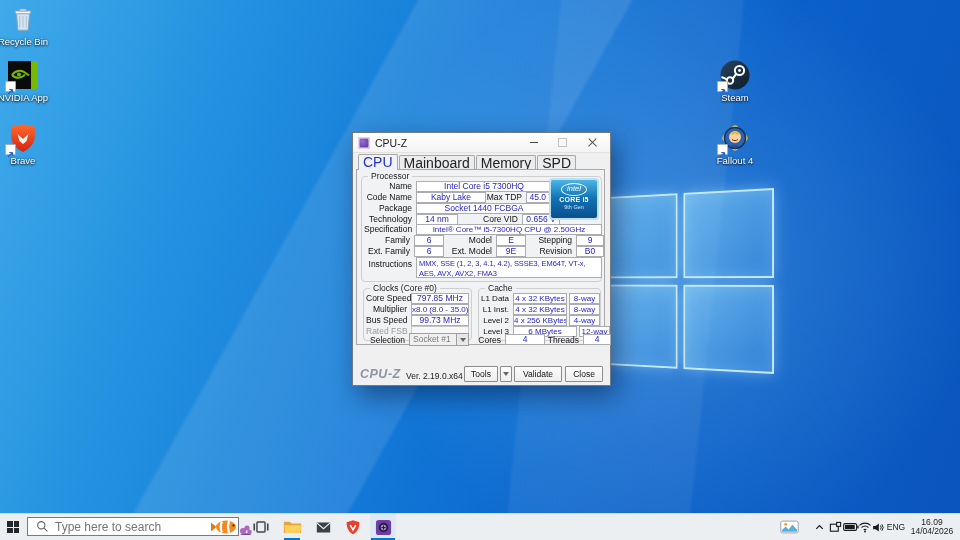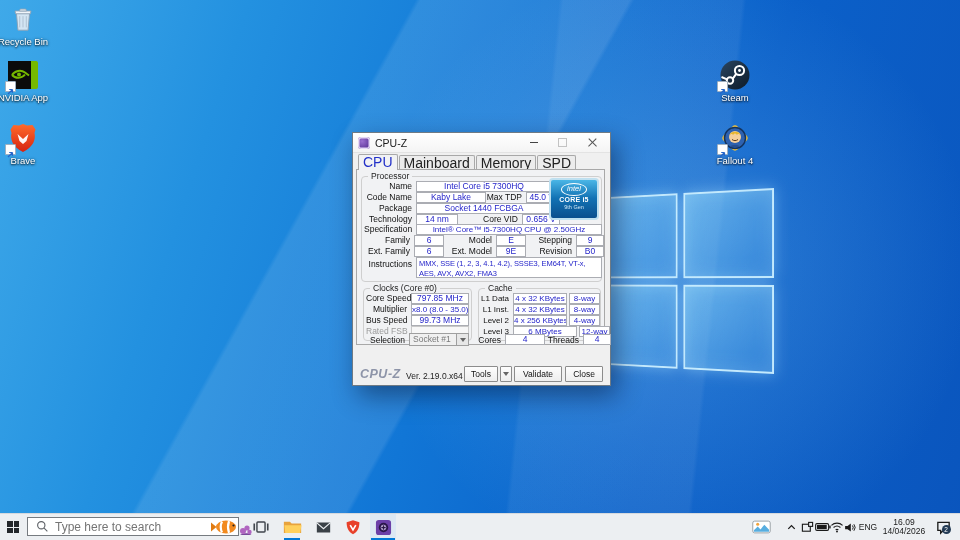--- a/index.html
+++ b/index.html
@@ -84,21 +84,21 @@
   .wlogo i{background:#23272b;display:block;}
   .search{position:absolute;left:27px;top:3px;width:212px;height:19px;background:#fff;border:1px solid #767b80;
     box-sizing:border-box;display:flex;align-items:center;}
   .search input{border:none;outline:none;flex:1;font-size:12px;color:#3c4043;background:transparent;
     font-family:"Liberation Sans","DejaVu Sans",sans-serif;padding:0;}
   .search .mag{margin:0 6px 0 8px;flex:none;display:flex;}
   .search .fish{flex:none;margin-right:1px;display:flex;}
   .tbtn{position:absolute;top:0;width:26px;height:26px;display:flex;align-items:center;justify-content:center;}
   .tbtn.active{background:#dde8f3;}
   .runline{position:absolute;bottom:0;left:50%;transform:translateX(-50%);height:2px;background:#0078d7;display:block;}
-  .tray{position:absolute;top:0;height:26px;display:flex;align-items:center;justify-content:center;}
+  .tray{position:absolute;top:0;height:26px;display:flex;align-items:center;justify-content:center;margin-left:28px;}
   .engtxt{font-size:8.5px;color:#1a1a1a;}
   .clock{display:flex;flex-direction:column;align-items:center;justify-content:center;font-size:8.5px;color:#1a1a1a;line-height:9px;}
   .nbadge{position:absolute;right:1px;bottom:2px;width:9px;height:9px;border-radius:50%;background:#223a54;
     color:#fff;font-size:6.5px;line-height:9px;text-align:center;}
 </style>
 </head>
 <body>
 
 <div class="desktop">
   <div class="beams"></div>

